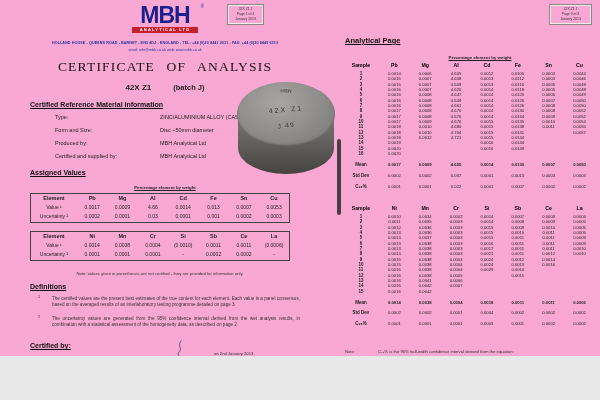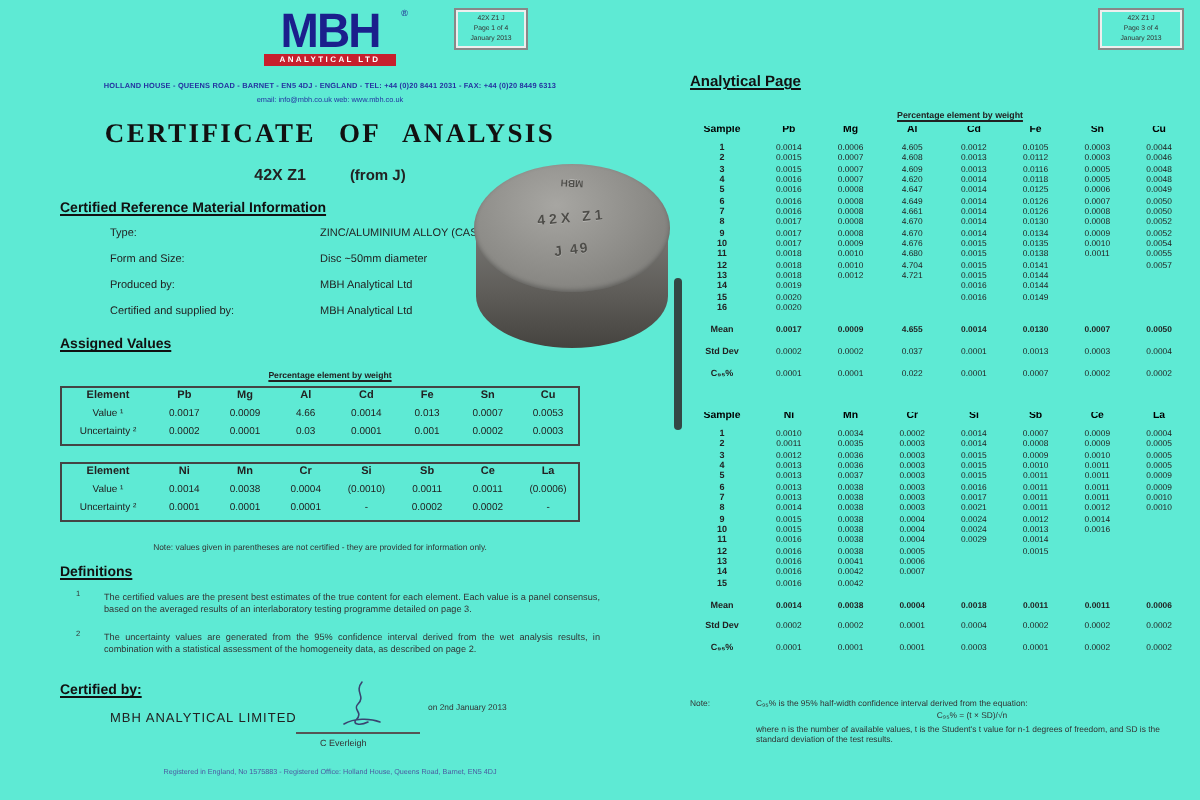--- a/index.html
+++ b/index.html
@@ -1,37 +1,37 @@
 <!DOCTYPE html>
 <html><head>
 <meta charset="utf-8">
 <style>
   html,body{margin:0;padding:0;background:#e8e8e8;}
-  #sheet{position:relative;width:600px;height:400px;background:#5eead4;overflow:hidden;
+  #sheet{position:relative;width:600px;height:356px;background:#f9a8d4;overflow:hidden;
          font-family:"Liberation Sans","DejaVu Sans",sans-serif;color:#222;}
   .abs{position:absolute;}
   .b{font-weight:bold;}
 
   
   #logo{left:132px;top:4px;width:66px;text-align:center;}
   #logo .mbh{font-size:23px;line-height:22px;font-weight:bold;color:#1b1f8c;letter-spacing:-1px;
              transform:scaleY(1.05);font-family:"Liberation Sans",sans-serif;}
   #logo .band{background:#c71f2d;color:#fff;font-size:4px;font-weight:bold;letter-spacing:1.2px;
               line-height:5.5px;margin-top:1px;}
   #logo .reg{position:absolute;right:-6px;top:0;font-size:4.5px;color:#1b1f8c;}
   .pagebox{border:1px solid #888;box-shadow:0 0 0 1px #eee inset;font-size:3.4px;line-height:1.5;
            text-align:center;color:#333;padding:2px 1px;}
   #pagebox1{left:227px;top:4px;width:33px;}
   #pagebox2{left:549px;top:4px;width:39px;}
   #addr{left:5px;top:41px;width:320px;text-align:center;font-size:3.7px;color:#2433a0;font-weight:bold;letter-spacing:.1px;}
   #contact{left:5px;top:48px;width:320px;text-align:center;font-size:3.7px;color:#2433a0;}
 
   
   #title{left:20px;top:59px;width:290px;text-align:center;font-family:"Liberation Serif","DejaVu Serif",serif;
-         font-size:13.5px;font-weight:bold;letter-spacing:1.2px;word-spacing:7px;color:#111;}
+         font-size:13.5px;font-weight:normal;letter-spacing:1.2px;word-spacing:7px;color:#111;}
   #prodline{left:20px;top:83px;width:290px;display:flex;justify-content:center;gap:22px;}
   #prodline .p{font-size:8px;font-weight:bold;}
   #prodline .bt{font-size:7.5px;font-weight:bold;}
 
   
   .sechead{font-size:7px;font-weight:bold;text-decoration:underline;color:#111;}
   #crmhead{left:30px;top:101px;}
   .crmrow{position:absolute;left:55px;width:250px;font-size:5.5px;color:#222;}
   .crmrow .val{position:absolute;left:105px;top:0;white-space:nowrap;}
 
@@ -109,21 +109,21 @@
     <div>Page 1 of 4</div>
     <div>January 2013</div>
   </div>
 
   <div class="abs" id="addr">HOLLAND HOUSE - QUEENS ROAD - BARNET - EN5 4DJ - ENGLAND - TEL: +44 (0)20 8441 2031 - FAX: +44 (0)20 8449 6313</div>
   <div class="abs" id="contact">email: info@mbh.co.uk    web: www.mbh.co.uk</div>
 
   <div class="abs" id="title">CERTIFICATE OF ANALYSIS</div>
   <div class="abs" id="prodline">
     <span class="p">42X Z1</span>
-    <span class="bt">(from J)</span>
+    <span class="bt">(batch J)</span>
   </div>
 
   <div class="abs sechead" id="crmhead">Certified Reference Material Information</div>
   <div class="crmrow" style="top:114px">
     <span>Type:</span>
     <span class="val">ZINC/ALUMINIUM ALLOY    (CAST)</span>
   </div>
   <div class="crmrow" style="top:127px">
     <span>Form and Size:</span>
     <span class="val">Disc ~50mm diameter</span>

